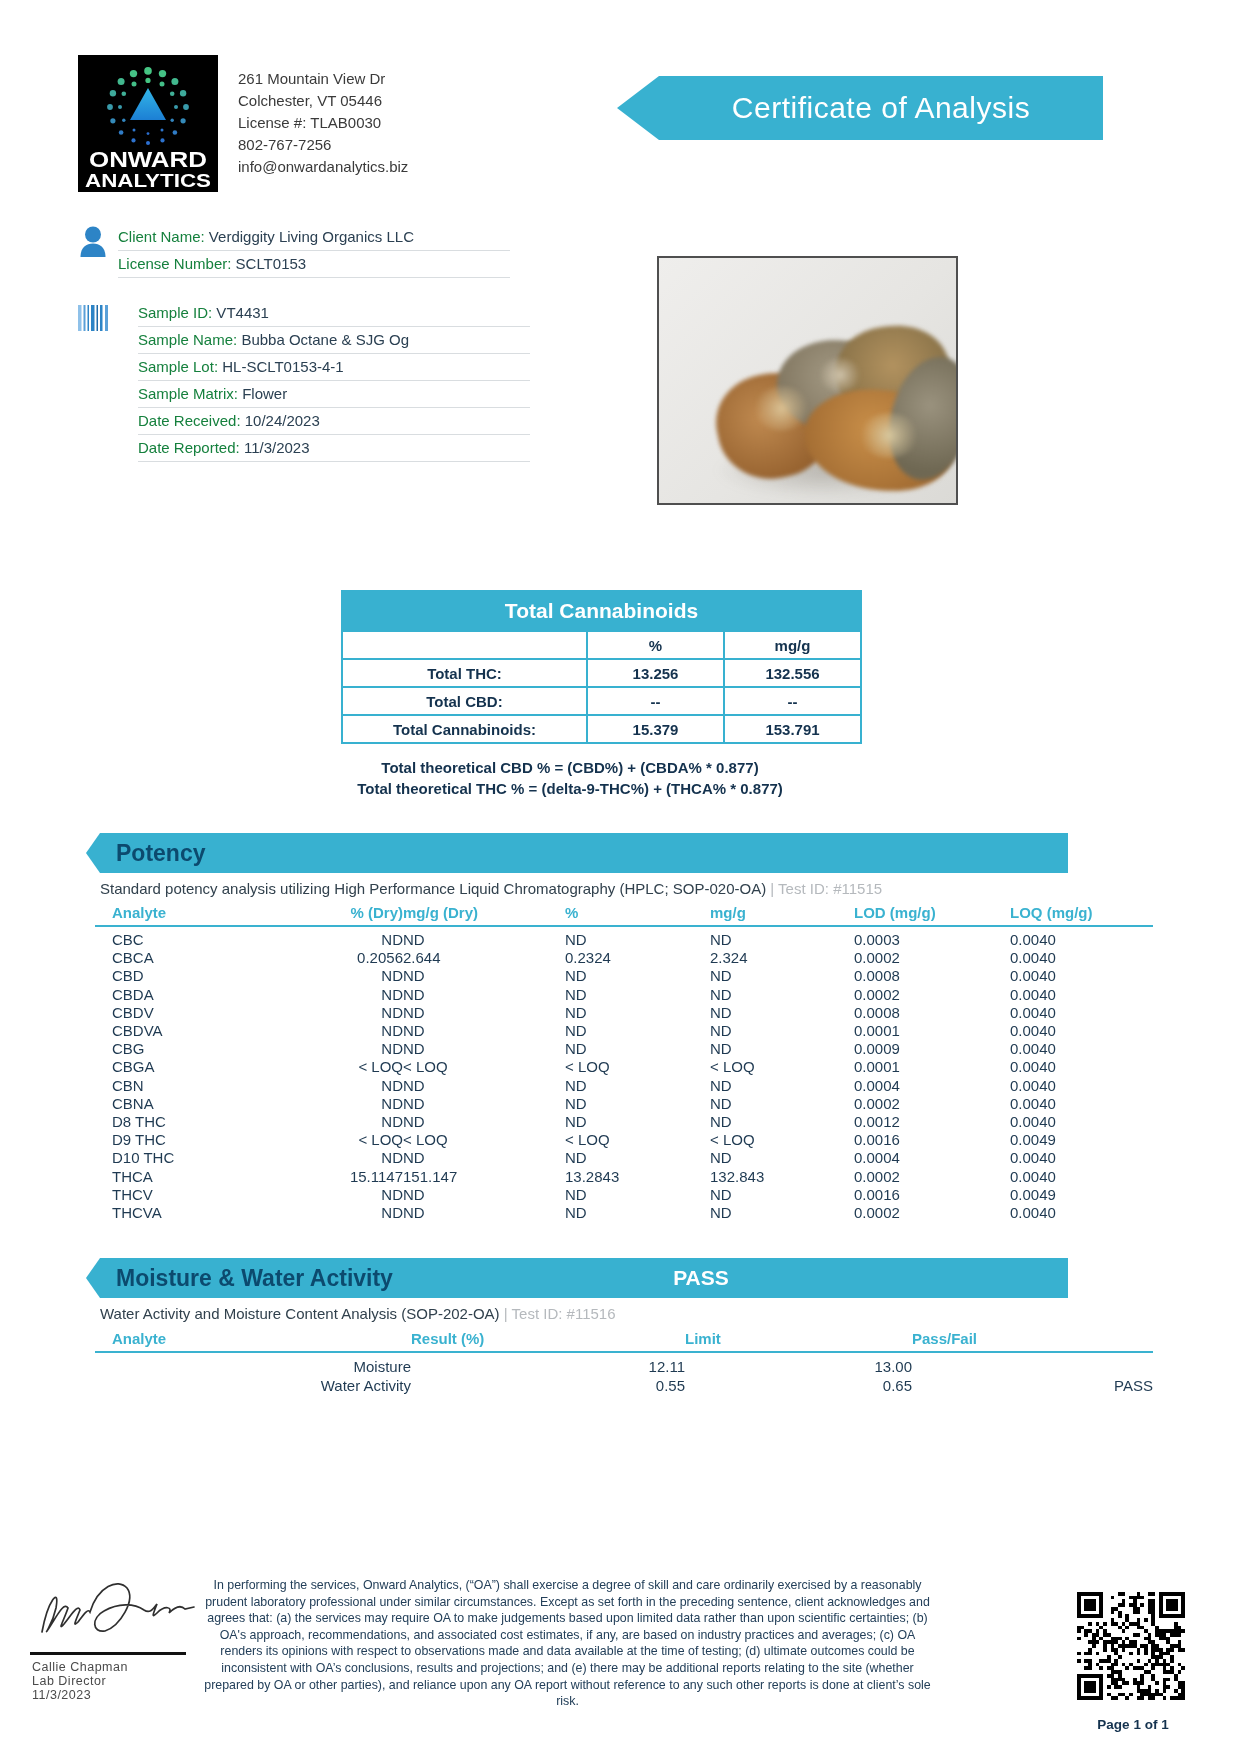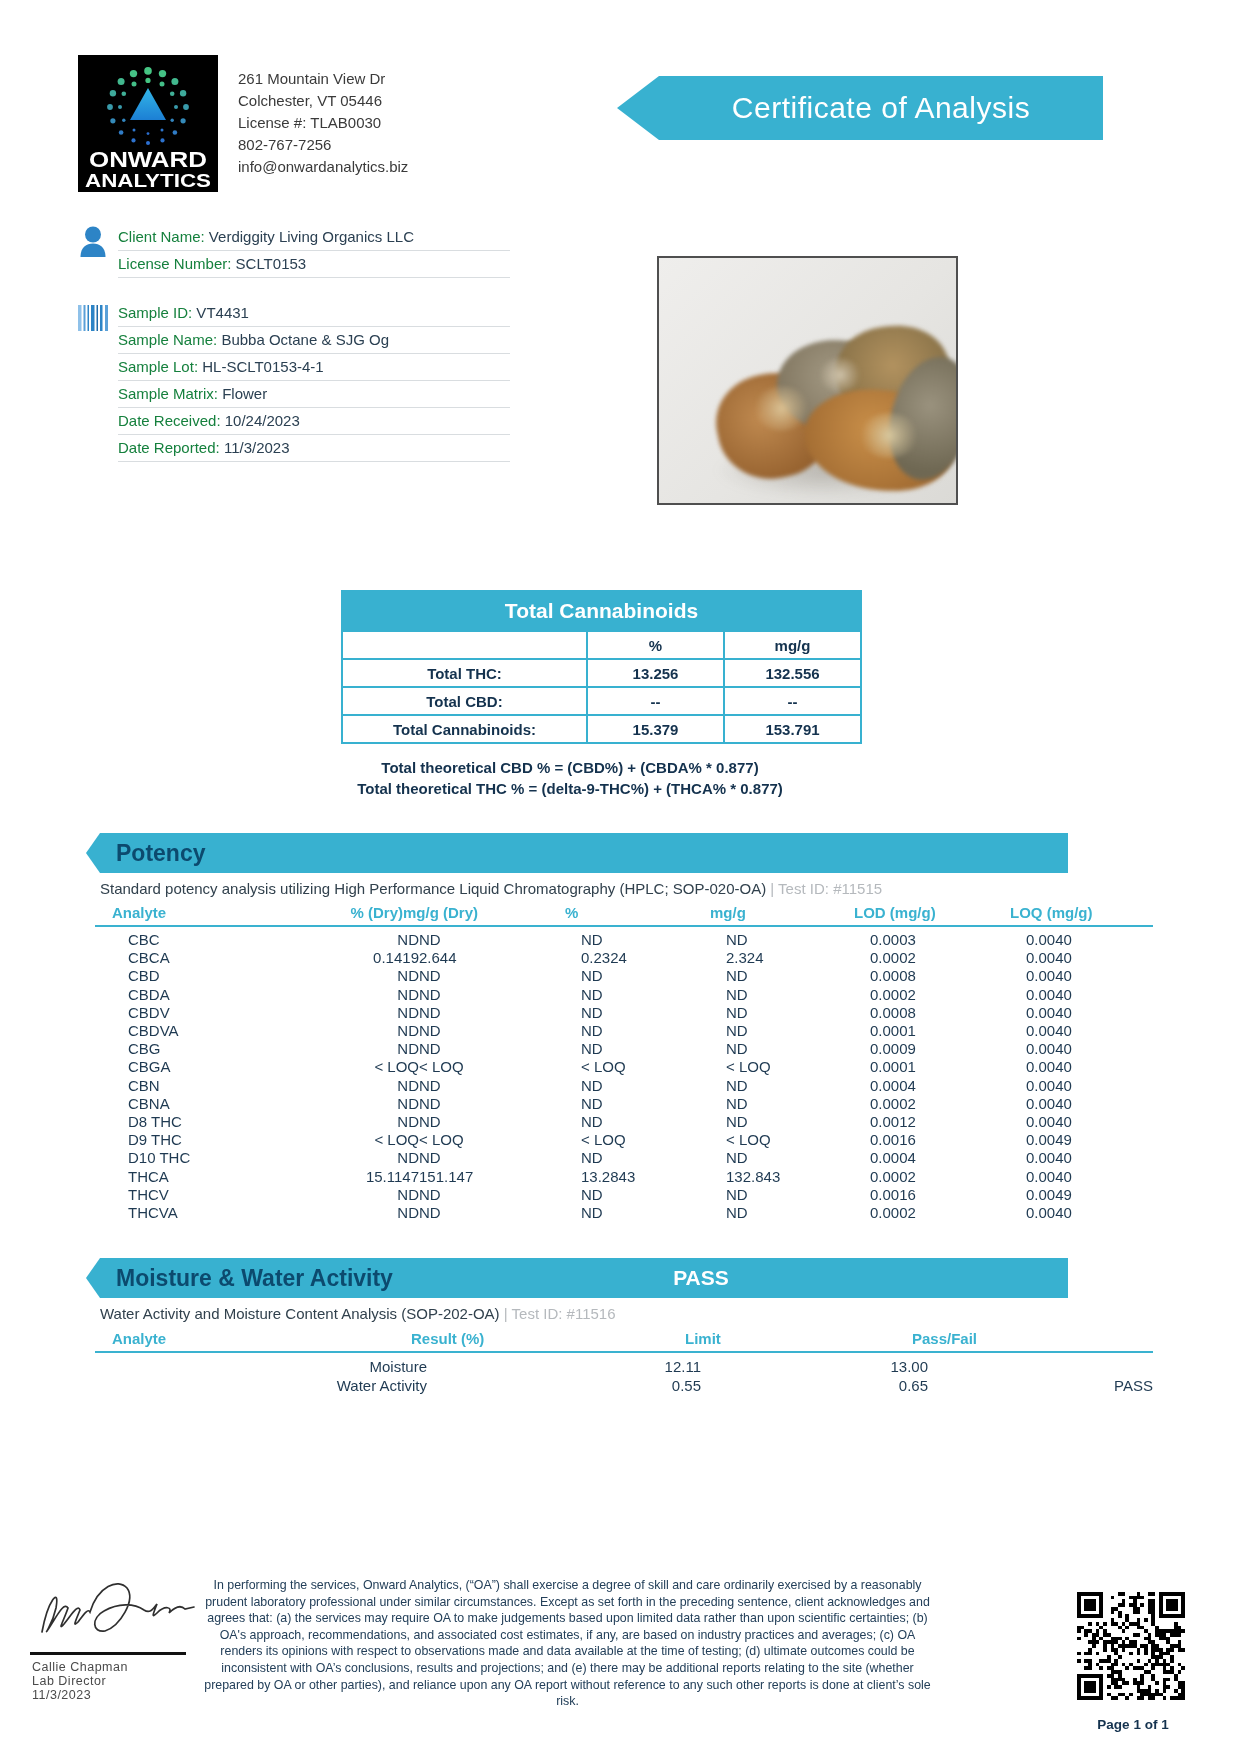--- a/index.html
+++ b/index.html
@@ -42,21 +42,21 @@
     clip-path:polygon(14px 0,100% 0,100% 100%,14px 100%,0 50%);
     display:flex;align-items:center;padding-left:30px;}
   .sec-banner .sec-title{font-size:23px;font-weight:bold;color:#0c4a6e;}
   .sec-banner .sec-pass{position:absolute;left:545px;width:140px;text-align:center;
     color:#fff;font-size:21px;font-weight:bold;}
   .subtitle{position:absolute;left:100px;font-size:15px;color:#31414d;}
   .subtitle .tid{color:#b5b9bd;}
   .col-header{position:absolute;left:112px;width:1041px;display:flex;font-size:15px;font-weight:bold;color:#3ab2d0;}
   .underline{position:absolute;left:95px;width:1058px;height:2px;background:#3ab2d0;}
   .rows{position:absolute;left:112px;width:1041px;font-size:15px;color:#1f3a52;}
-  .prow,.mrow{display:flex;margin-left:16px;}
+  .prow,.mrow{display:flex;}
   .prow{line-height:18.2px;}
   .mrow{line-height:19px;}
   .c0{width:149px;}.c1{width:142px;text-align:right;}.c2{width:162px;}.c3{width:145px;}.c4{width:144px;}.c5{width:156px;}.c6{flex:1;}
   .m0{width:299px;}.m1{width:274px;}.m2{width:227px;}.m3{flex:1;}
   
   .sig-svg{position:absolute;left:32px;top:1566px;}
   .sig-line{position:absolute;left:30px;top:1652px;width:156px;height:3px;background:#111;}
   .sig-block{position:absolute;left:32px;top:1660px;font-size:12.5px;line-height:14px;color:#4a4a4a;letter-spacing:.5px;}
   .disclaimer{position:absolute;left:200px;top:1577px;width:735px;text-align:center;
     font-size:12.4px;line-height:16.6px;color:#24405a;}
@@ -136,21 +136,21 @@
 
   <svg class="icon" style="left:78px;top:305px;" width="30" height="26" viewBox="0 0 30 26">
     <rect x="0" y="0" width="3.5" height="26" fill="#8fc1e9"></rect>
     <rect x="5.5" y="0" width="2" height="26" fill="#5aa0d8"></rect>
     <rect x="9.5" y="0" width="1.5" height="26" fill="#2d84c6"></rect>
     <rect x="13" y="0" width="3.5" height="26" fill="#2d84c6"></rect>
     <rect x="18.5" y="0" width="1.5" height="26" fill="#1f6aa8"></rect>
     <rect x="22" y="0" width="2.5" height="26" fill="#2d84c6"></rect>
     <rect x="27" y="0" width="3" height="26" fill="#5aa0d8"></rect>
   </svg>
-  <div class="fields" style="top:300px;" id="sample-fields">
+  <div class="fields" style="top:300px;margin-left:20px;" id="sample-fields">
       <div class="info-row"><span class="flbl">Sample ID:</span><span class="fval"> VT4431</span></div>
       <div class="info-row"><span class="flbl">Sample Name:</span><span class="fval"> Bubba Octane &amp; SJG Og</span></div>
       <div class="info-row"><span class="flbl">Sample Lot:</span><span class="fval"> HL-SCLT0153-4-1</span></div>
       <div class="info-row"><span class="flbl">Sample Matrix:</span><span class="fval"> Flower</span></div>
       <div class="info-row"><span class="flbl">Date Received:</span><span class="fval"> 10/24/2023</span></div>
       <div class="info-row"><span class="flbl">Date Reported:</span><span class="fval"> 11/3/2023</span></div>
     </div>
 
   <div class="photo">
     <div class="blob" style="left:55px;top:185px;width:215px;height:55px;border-radius:50%;
@@ -218,21 +218,21 @@
         <span class="c0">CBC</span>
         <span class="c1">ND</span>
         <span class="c2">ND</span>
         <span class="c3">ND</span>
         <span class="c4">ND</span>
         <span class="c5">0.0003</span>
         <span class="c6">0.0040</span>
       </div>
       <div class="prow">
         <span class="c0">CBCA</span>
-        <span class="c1">0.1419</span>
+        <span class="c1">0.2056</span>
         <span class="c2">2.644</span>
         <span class="c3">0.2324</span>
         <span class="c4">2.324</span>
         <span class="c5">0.0002</span>
         <span class="c6">0.0040</span>
       </div>
       <div class="prow">
         <span class="c0">CBD</span>
         <span class="c1">ND</span>
         <span class="c2">ND</span>

